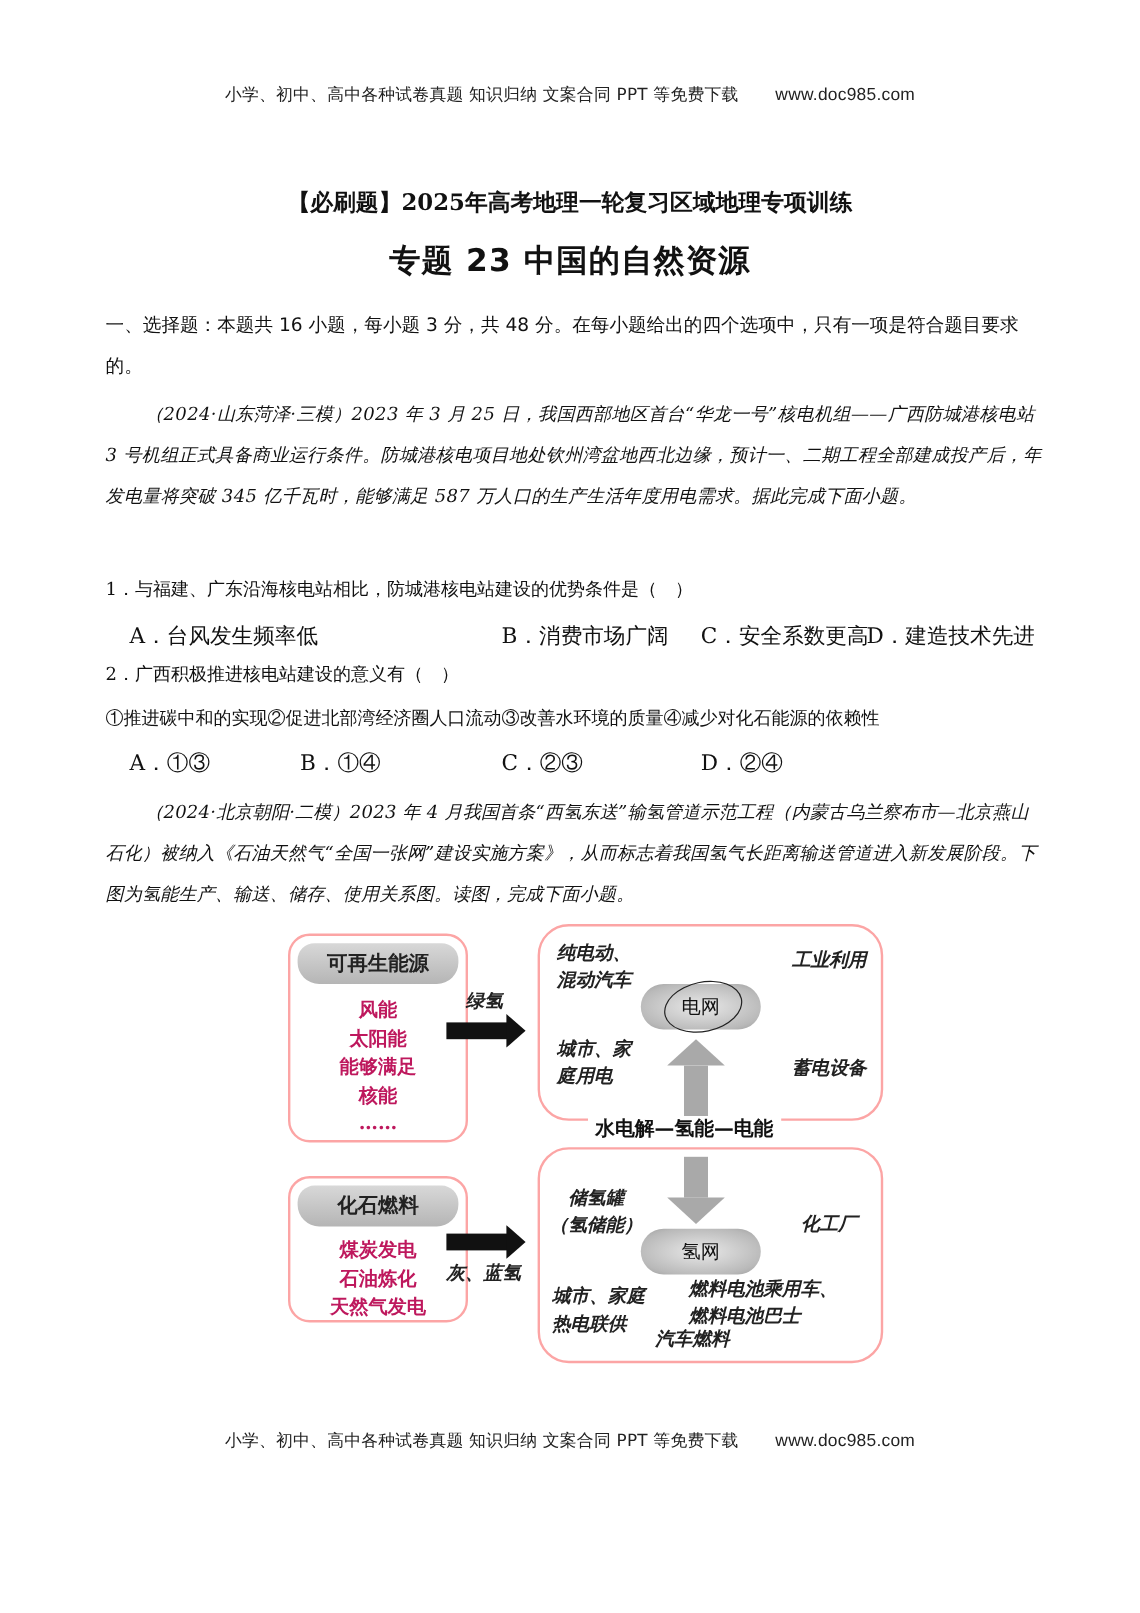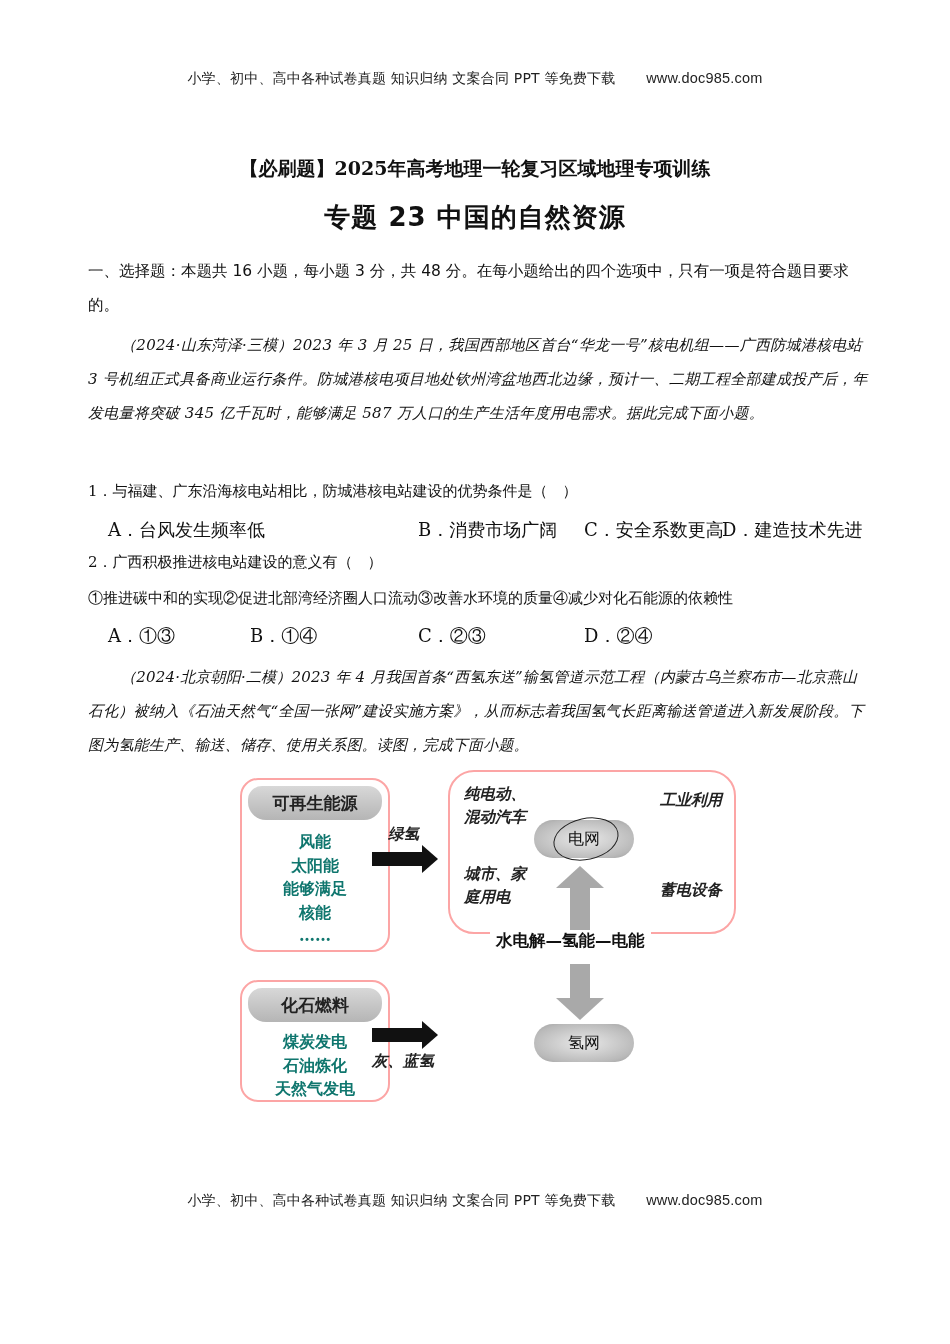--- a/index.html
+++ b/index.html
@@ -19,21 +19,21 @@
   .line { left:88px; font-size:15px; white-space:nowrap; }
   .opt { position:absolute; font-size:18px; white-space:nowrap; }
 
   
   .diagram { left:236px; top:768px; width:480px; height:370px; }
   .box { position:absolute; border:2px solid #fca5a5; border-radius:18px; background:#fff;padding-left:24px; }
   .box-head { position:absolute; left:6px; right:6px; top:6px; height:34px; border-radius:14px 14px 18px 18px;
               background:linear-gradient(#d8d8d8,#b5b5b5); text-align:center; line-height:34px;
               font-family:"DejaVu Sans","Liberation Sans",sans-serif; font-weight:bold; font-size:17px; color:#222; }
   .box-list { position:absolute; left:0; right:0; text-align:center; font-size:16px; line-height:23.5px;
-              font-weight:bold; color:#0f766e; }
+              font-weight:bold; color:#be185d; }
   .arrow { position:absolute; height:14px; background:#111; }
   .arrow::after { content:""; position:absolute; right:-14px; top:-7px; border-left:16px solid #111;
                   border-top:14px solid transparent; border-bottom:14px solid transparent; }
   .lbl { position:absolute; font-size:15.5px; font-weight:bold; color:#222; white-space:nowrap; line-height:23px;font-style:italic; }
   .pill { position:absolute; border-radius:22px; background:radial-gradient(ellipse at center,#e9e9e9 0%,#b9b9b9 75%,#9d9d9d 100%);
           text-align:center; font-family:"DejaVu Sans","Liberation Sans",sans-serif; font-size:16px; color:#111; }
   .ring { position:absolute; border:1.5px solid #222; border-radius:50%; transform:rotate(-12deg); }
   .bigarrow-up, .bigarrow-down { position:absolute; width:20px; background:#a9a9a9; }
   .bigarrow-up::before { content:""; position:absolute; left:-14px; top:-22px; border-bottom:22px solid #a9a9a9;
                          border-left:24px solid transparent; border-right:24px solid transparent; }
@@ -111,20 +111,30 @@
     <div class="lbl" style="right:12px; top:106px;">蓄电设备</div>
   </div>
   <div class="pill" style="left:298px; top:52px; width:100px; height:38px; line-height:38px;">
     <span>电网</span>
   </div>
   <div class="ring" style="left:317px; top:50px; width:64px; height:40px;"></div>
   <div class="bigarrow-up" style="left:334px; top:120px; height:54px;"></div>
 
   <div class="center-lbl" style="left:254px; top:162px;">水电解—氢能—电能</div>
 
+  <div class="box" style="left:212px; top:188px; width:260px; height:176px; border-radius:26px;">
+    <div class="lbl" style="left:8px; top:28px; white-space:pre; text-align:center;">储氢罐
+（氢储能）</div>
+    <div class="lbl" style="right:20px; top:50px;">化工厂</div>
+    <div class="lbl" style="left:10px; top:110px; white-space:pre;">城市、家庭
+热电联供</div>
+    <div class="lbl" style="left:124px; top:104px; white-space:pre;">燃料电池乘用车、
+燃料电池巴士</div>
+    <div class="lbl" style="left:96px; top:146px;">汽车燃料</div>
+  </div>
   <div class="bigarrow-down" style="left:334px; top:196px; height:34px;"></div>
   <div class="pill" style="left:298px; top:256px; width:100px; height:38px; line-height:38px;">
     <span>氢网</span>
   </div>
 </div>
 
 <div class="abs hdr" style="top:1192px;">
   <span>小学、初中、高中各种试卷真题  知识归纳  文案合同  PPT 等免费下载</span>
   <span class="url">www.doc985.com</span>
 </div>

